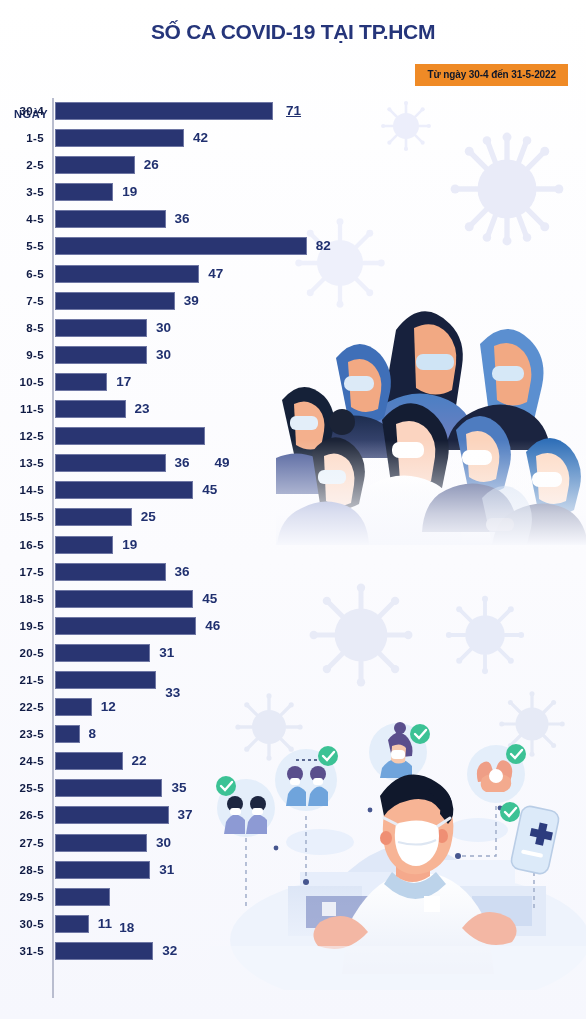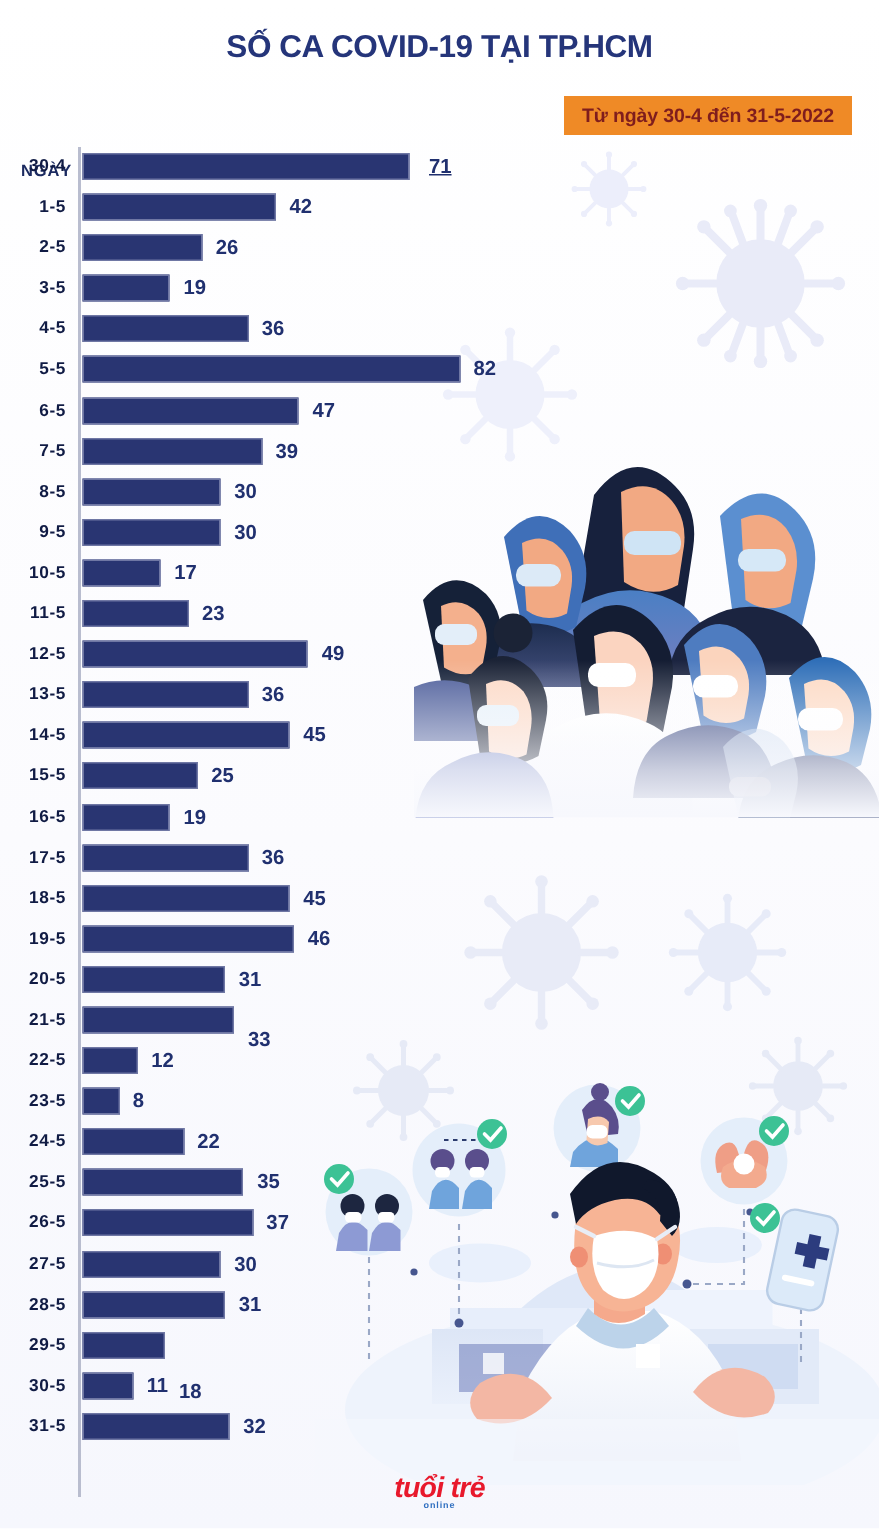--- a/index.html
+++ b/index.html
@@ -46,22 +46,22 @@
     font-size: 21px;
     font-weight: bold;
     letter-spacing: -0.3px;
     white-space: nowrap;
   }
   #date-range-badge {
     position: absolute;
     right: 18px;
     top: 64px;
     background: #ef8a26;
-    color: #7f1d1d;
-    font-size: 13px;
+    color: #0f172a;
+    font-size: 10px;
     font-weight: bold;
     padding: 5px 12px 6px 12px;
     letter-spacing: -0.1px;
     white-space: nowrap;
   }
 
   
   #chart-area {
     position: absolute;
     left: 0;
@@ -649,21 +649,21 @@
           <div class="bar-value" style="left: 116.19px; color: rgb(32, 48, 111);">17</div>
         </div>
         <div class="bar-row">
           <div class="row-label">11-5</div>
           <div class="bar" style="width: 70.61px; background: rgb(41, 53, 114);"></div>
           <div class="bar-value" style="left: 134.61px; color: rgb(32, 48, 111);">23</div>
         </div>
         <div class="bar-row">
           <div class="row-label">12-5</div>
           <div class="bar" style="width: 150.43px; background: rgb(41, 53, 114);"></div>
-          <div class="bar-value" style="left: 214.43px; color: rgb(32, 48, 111);">49</div>
+          <div class="bar-value" style="left: 214.43px; color: rgb(32, 48, 111); margin-top: 27px;">49</div>
         </div>
         <div class="bar-row">
           <div class="row-label">13-5</div>
           <div class="bar" style="width: 110.52px; background: rgb(41, 53, 114);"></div>
           <div class="bar-value" style="left: 174.52px; color: rgb(32, 48, 111);">36</div>
         </div>
         <div class="bar-row">
           <div class="row-label">14-5</div>
           <div class="bar" style="width: 138.15px; background: rgb(41, 53, 114);"></div>
           <div class="bar-value" style="left: 202.15px; color: rgb(32, 48, 111);">45</div>
@@ -749,20 +749,14 @@
           <div class="bar-value" style="left: 97.77px; color: rgb(32, 48, 111);">11</div>
         </div>
         <div class="bar-row">
           <div class="row-label">31-5</div>
           <div class="bar" style="width: 98.24px; background: rgb(41, 53, 114);"></div>
           <div class="bar-value" style="left: 162.24px; color: rgb(32, 48, 111);">32</div>
         </div>
       </div>
   </div>
 
-  <div id="footer-logo">
-    <span id="logo-mark">
-      <span id="logo-main">tuổi trẻ</span>
-      <span id="logo-sub">online</span>
-    </span>
-  </div>
 
 </div>
 
 </body></html>

